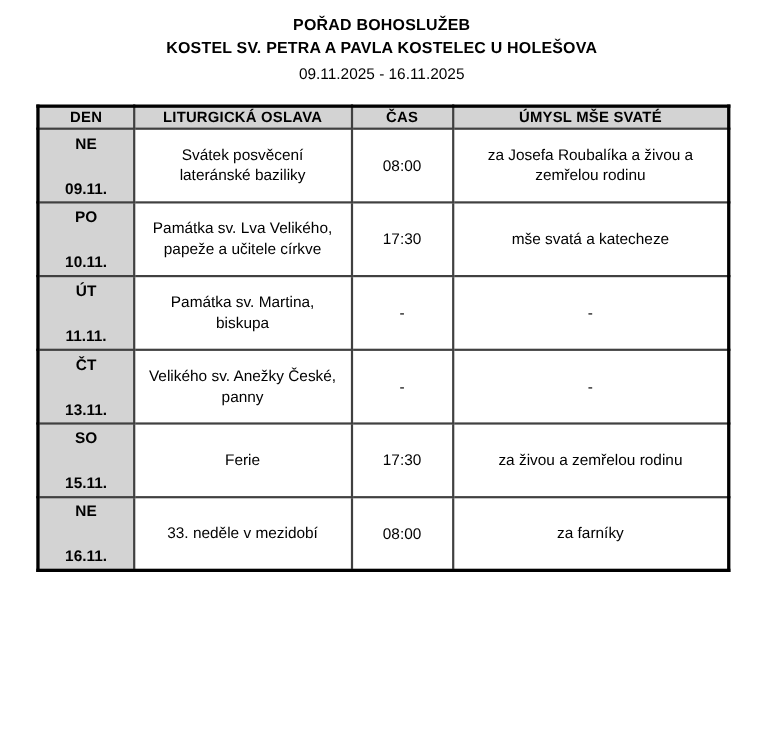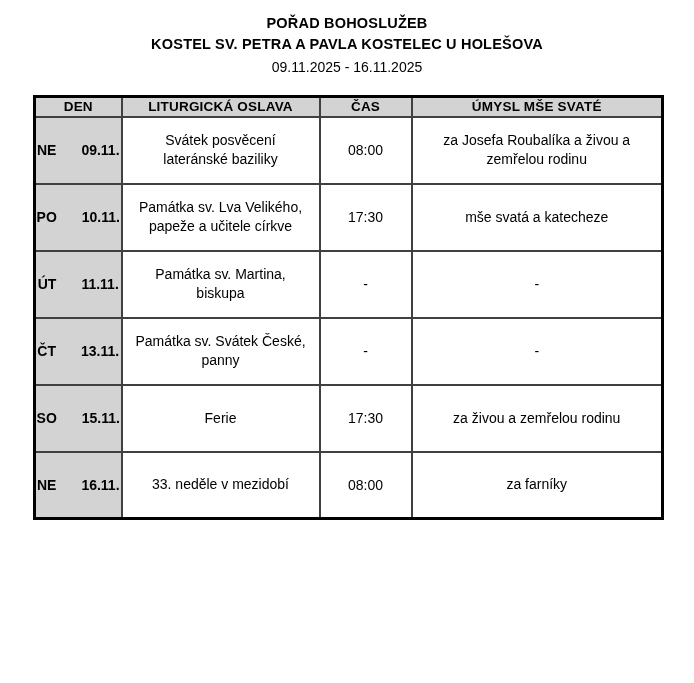--- a/index.html
+++ b/index.html
@@ -60,20 +60,21 @@
   tbody tr{height:67px;}
   td.day-cell{
     background:var(--header-bg);
     font-weight:bold;
     font-size:14px;
   }
   td.day-cell .day-wrap{
     display:inline-flex;
     gap:25px;
     white-space:nowrap;
+    flex-direction:column;
   }
   td.celebration-cell{
     font-size:14px;
     line-height:19px;
     padding:2px 12px;
   }
   td.time-cell{
     font-size:14px;
   }
   td.intention-cell{
@@ -146,21 +147,21 @@
   </tr>
 
 
   <tr>
     <td class="day-cell">
       <span class="day-wrap">
         <span>ČT</span>
         <span>13.11.</span>
       </span>
     </td>
-    <td class="celebration-cell">Památka sv. Svátek České, panny</td>
+    <td class="celebration-cell">Velikého sv. Anežky České, panny</td>
     <td class="time-cell">-</td>
     <td class="intention-cell">-</td>
   </tr>
 
 
   <tr>
     <td class="day-cell">
       <span class="day-wrap">
         <span>SO</span>
         <span>15.11.</span>

